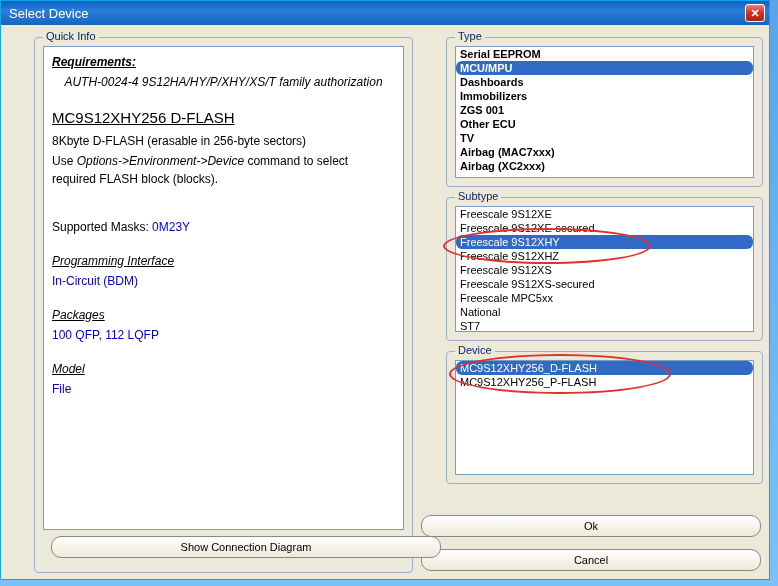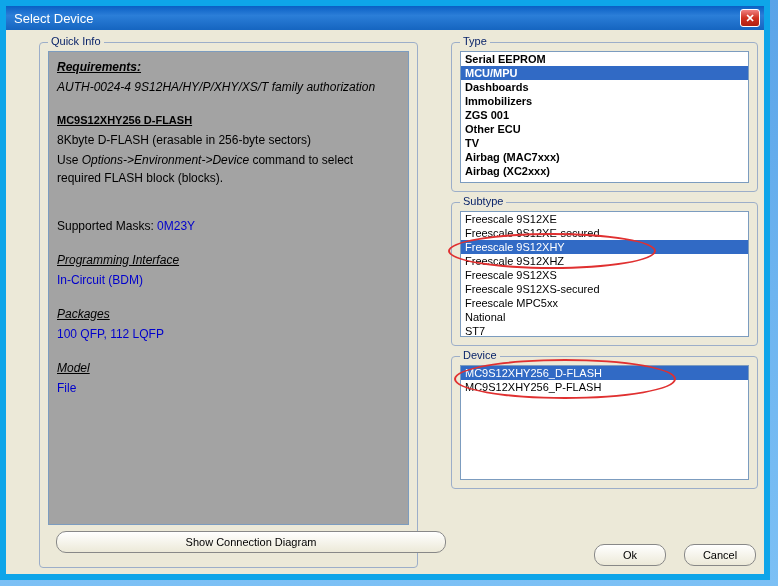--- a/index.html
+++ b/index.html
@@ -8,21 +8,21 @@
   font-size: 11px;
   background: linear-gradient(to bottom, #5aa3e8 0%, #6db4f0 50%, #7cc0f5 100%);
   width: 778px;
   height: 586px;
   overflow: hidden;
 }
 .window {
   width: 770px;
   height: 580px;
   background: #ece9d8;
-  border: 6px solid #0ea5e9;
+  border: 1px solid #0ea5e9;
   position: relative;
 }
 .titlebar {
   background: linear-gradient(to bottom, #0a5fc4 0%, #2b7ed8 40%, #1565c0 100%);
   height: 24px;
   display: flex;
   align-items: center;
   padding: 0 4px;
   color: #fff;
 }
@@ -66,30 +66,30 @@
   position: absolute;
   top: -8px;
   left: 8px;
   background: #ece9d8;
   padding: 0 3px;
   color: #0a246a;
   font-size: 11px;
 }
 .quickinfo {
   flex: 1;
-  background: #a3a3a3;
+  background: #ffffff;
   border: 1px solid #7c9cbf;
   padding: 6px 8px;
   font-size: 12px;
   line-height: 1.5;
   overflow: auto;
 }
 .quickinfo .req { font-weight: bold; font-style: italic; text-decoration: underline; }
-.quickinfo .italic { font-style: italic; }
-.quickinfo .device-name { font-weight: bold; text-decoration: underline; font-size: 11px; }
+.quickinfo .italic { font-style: italic; text-align: center; }
+.quickinfo .device-name { font-weight: normal; text-decoration: underline; font-size: 15px; }
 .quickinfo .section { text-decoration: underline; font-style: italic; }
 .quickinfo .link { color: #0000cc; }
 .quickinfo p { margin-bottom: 2px; }
 .quickinfo .gap { height: 14px; }
 .listbox-wrap { position: relative; }
 .listbox {
   background: #fff;
   border: 1px solid #7c9cbf;
   width: 100%;
   font-family: Tahoma, sans-serif;
@@ -97,29 +97,31 @@
   overflow-y: scroll;
 }
 .listbox-item {
   padding: 1px 4px;
   cursor: pointer;
   white-space: nowrap;
 }
 .listbox-item.selected {
   background: #316ac5;
   color: #fff;
+  border-radius: 6px;
 }
 .type-box { height: 132px; font-weight: bold; }
 .subtype-box { height: 126px; }
 .device-box { height: 115px; }
 .button-row {
   display: flex;
   justify-content: flex-end;
-  gap: 18px;
+  gap: 12px;
   padding: 6px 2px 2px 2px;
+  flex-direction: column;
 }
 .btn {
   min-width: 72px;
   height: 22px;
   background: linear-gradient(to bottom, #fff, #ece9d8);
   border: 1px solid #888;
   border-radius: 10px;
   font-size: 11px;
   cursor: pointer;
 }

